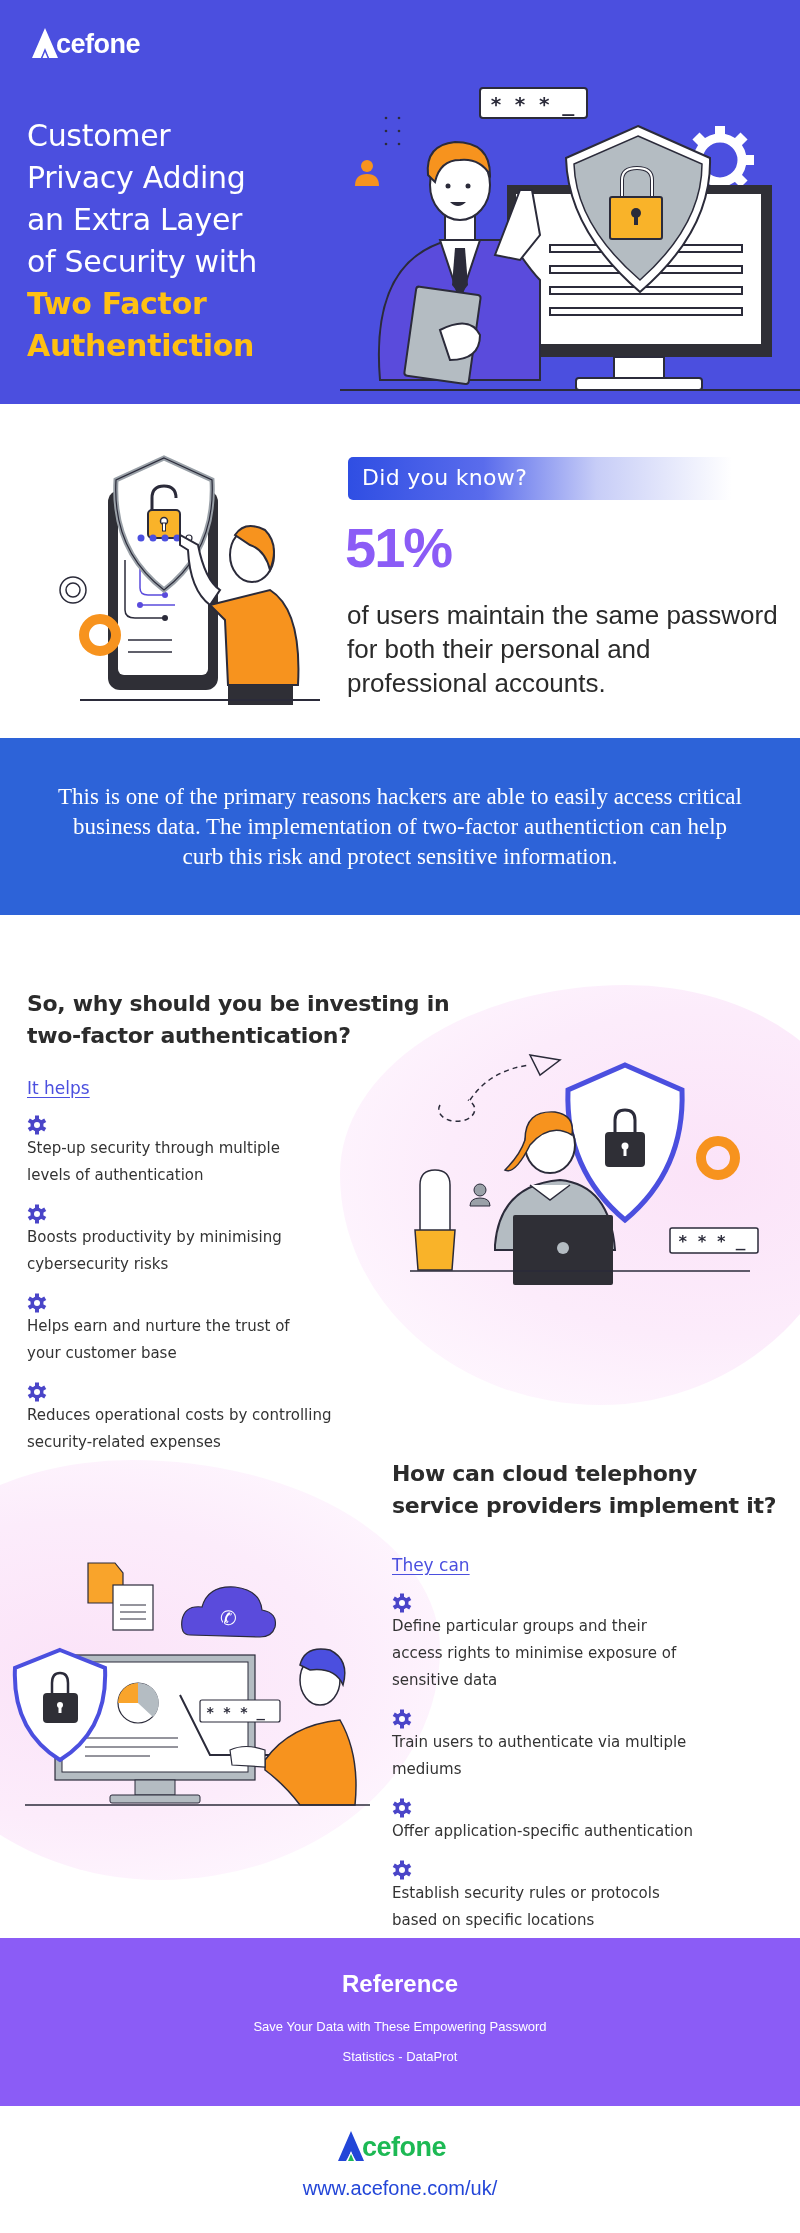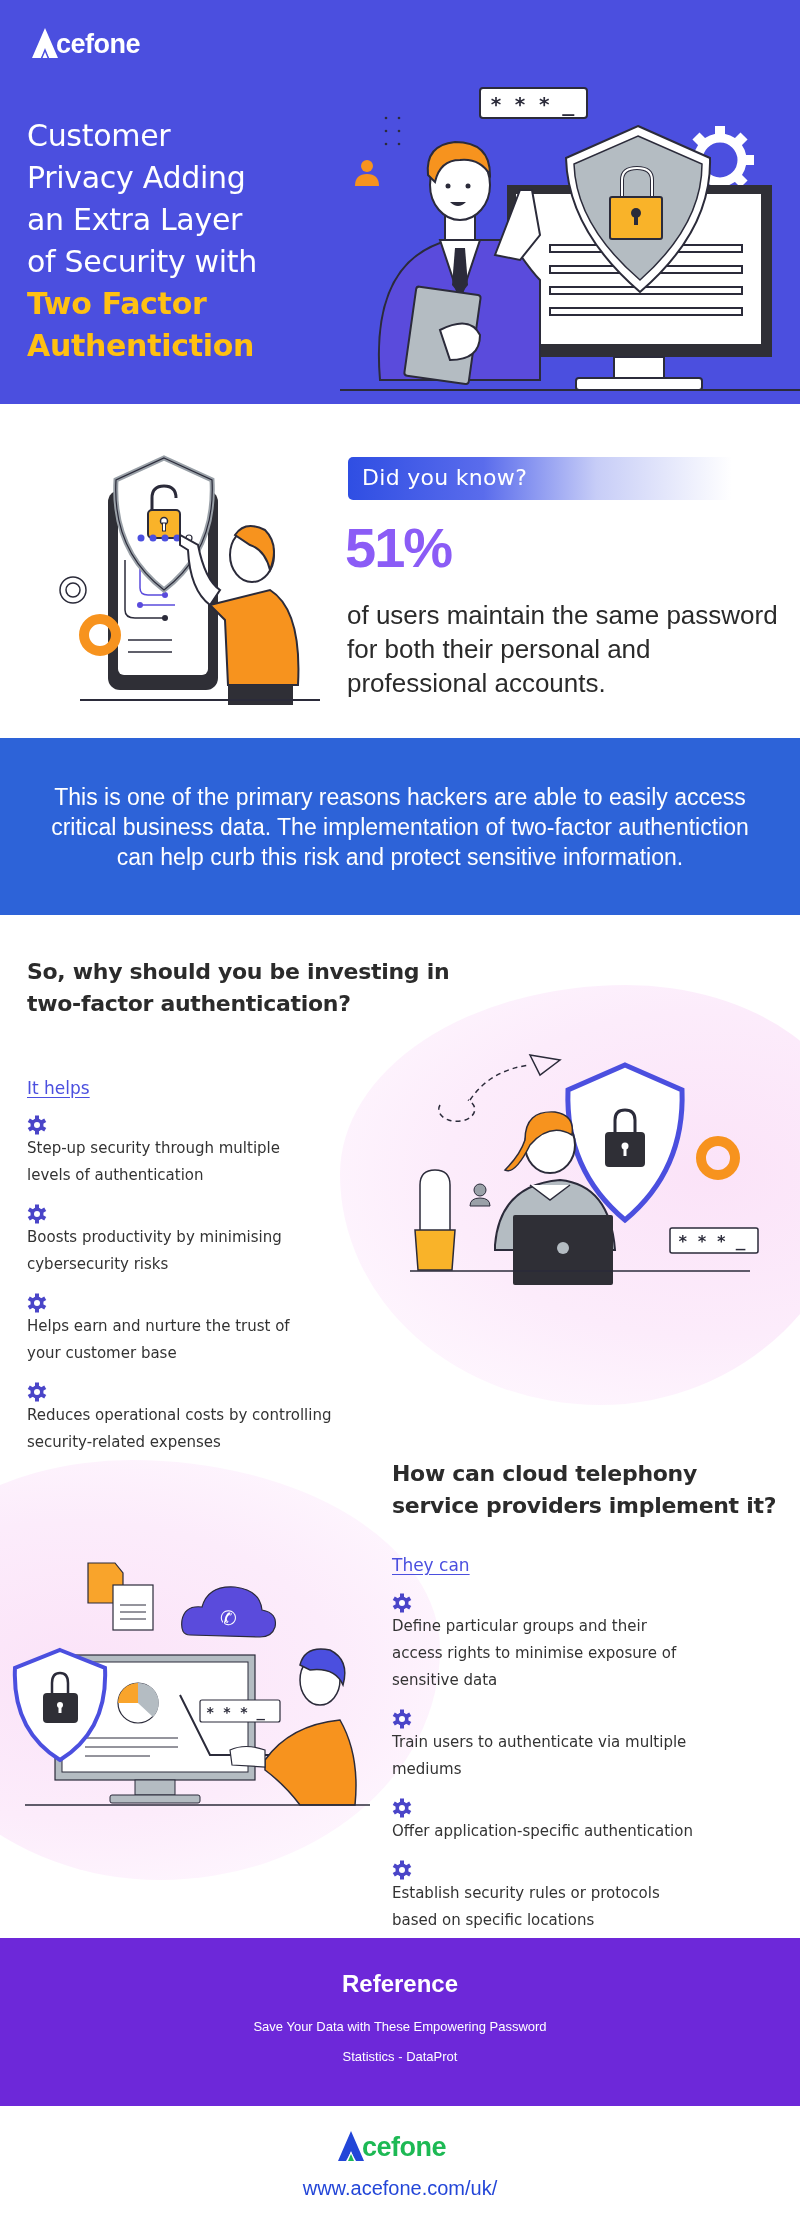--- a/index.html
+++ b/index.html
@@ -15,37 +15,37 @@
 
   
   .dyk-illus { position: absolute; left: 40px; top: 440px; width: 300px; height: 270px; }
   .dyk-pill { position: absolute; left: 348px; top: 457px; width: 452px; height: 43px; border-radius: 5px 0 0 5px; background: linear-gradient(90deg, #2f4ee3 0%, #5a6cec 30%, #c7cdf7 55%, #ffffff 85%); }
   .dyk-pill span { position: absolute; left: 14px; top: 8px; font-size: 22px; color: #ffffff; letter-spacing: 0.3px; }
   .stat { position: absolute; left: 345px; top: 520px; font-family: "Liberation Sans", sans-serif; font-weight: bold; font-size: 56px; color: #8b5cf6; letter-spacing: -2px; line-height: 1; }
   .stat-desc { position: absolute; left: 347px; top: 598px; width: 440px; font-size: 26px; line-height: 34px; color: #2a2a2a; font-family: "Liberation Sans", sans-serif; }
 
   
   .band { position: absolute; left: 0; top: 738px; width: 800px; height: 177px; background: #2d63d8; display: flex; align-items: center; justify-content: center; }
-  .band p { width: 700px; text-align: center; font-family: Liberation Sans, sans-serif; font-size: 23px; line-height: 30px; color: #ffffff; }
+  .band p { width: 700px; text-align: center; font-family: Liberation Serif, serif; font-size: 23px; line-height: 30px; color: #ffffff; }
 
   
   .blob1 { position: absolute; left: 340px; top: 985px; width: 520px; height: 420px; border-radius: 55% 45% 50% 50% / 45% 40% 60% 55%; background: radial-gradient(ellipse at 70% 45%, #fbe3f8 0%, #fcecfb 50%, #fef6fe 80%, rgba(255,255,255,0) 100%); }
   .blob2 { position: absolute; left: -120px; top: 1460px; width: 560px; height: 420px; border-radius: 45% 55% 50% 50% / 40% 45% 55% 60%; background: radial-gradient(ellipse at 35% 50%, #fbe3f8 0%, #fcecfb 50%, #fef6fe 80%, rgba(255,255,255,0) 100%); }
 
   
   .s-heading { position: absolute; font-family: "DejaVu Sans", sans-serif; font-weight: bold; font-size: 22px; line-height: 32px; color: #2b2b2b; letter-spacing: -0.3px; }
   .s-sub { position: absolute; font-size: 17px; color: #4b4fdf; text-decoration: underline; text-underline-offset: 3px; }
   .bullets { position: absolute; list-style: none; }
   .bullets li { display: flex; align-items: flex-start; font-size: 15px; line-height: 27px; color: #333; margin-bottom: 12px; flex-direction: column; }
   .bullets li .gear { flex: 0 0 20px; width: 20px; height: 20px; margin-top: 3px; margin-right: 11px; }
   .s3-illus { position: absolute; left: 400px; top: 1050px; width: 400px; height: 290px; }
   .s4-illus { position: absolute; left: 10px; top: 1555px; width: 370px; height: 320px; }
 
   
-  .ref { position: absolute; left: 0; top: 1938px; width: 800px; height: 168px; background: #6d28d9; text-align: center; color: #fff; }
+  .ref { position: absolute; left: 0; top: 1938px; width: 800px; height: 168px; background: #8b5cf6; text-align: center; color: #fff; }
   .ref h3 { margin-top: 32px; font-family: "Liberation Sans", sans-serif; font-size: 24px; font-weight: bold; }
   .ref p { margin-top: 14px; font-family: "Liberation Sans", sans-serif; font-size: 13px; line-height: 30px; width: 480px; margin-left: auto; margin-right: auto; }
 
   
   .foot-logo { position: absolute; left: 338px; top: 2131px; display: flex; align-items: flex-end; }
   .foot-logo .logo-text { color: #1db954; font-size: 27px; }
   .foot-url { position: absolute; left: 0; top: 2177px; width: 800px; text-align: center; font-family: "Liberation Sans", sans-serif; font-size: 20px; color: #2346d8; }
 </style>
 </head>
 <body>
@@ -196,21 +196,21 @@
 <div class="stat">51%</div>
 <p class="stat-desc">of users maintain the same password for both their personal and professional accounts.</p>
 
 <section class="band">
   <p>This is one of the primary reasons hackers are able to easily access critical business data. The implementation of two-factor authentiction can help curb this risk and protect sensitive information.</p>
 </section>
 
 <div class="blob1"></div>
 <div class="blob2"></div>
 
-<h2 class="s-heading" style="left:27px; top:956px; width:440px;">
+<h2 class="s-heading" style="left:27px; top:988px; width:440px;">
   <span>So, why should you be investing in</span><br>
   <span>two-factor authentication?</span>
 </h2>
 <div class="s-sub" style="left:27px; top:1078px;">It helps</div>
 <ul class="bullets" style="left:27px; top:1112px; width:370px;">
   <li>
     <svg class="gear" viewBox="0 0 20 20">
         <g transform="translate(10,10)" fill="#4a45c8">
           <circle r="6.5"></circle>
           <rect x="-2" y="-9.5" width="4" height="19"></rect>

